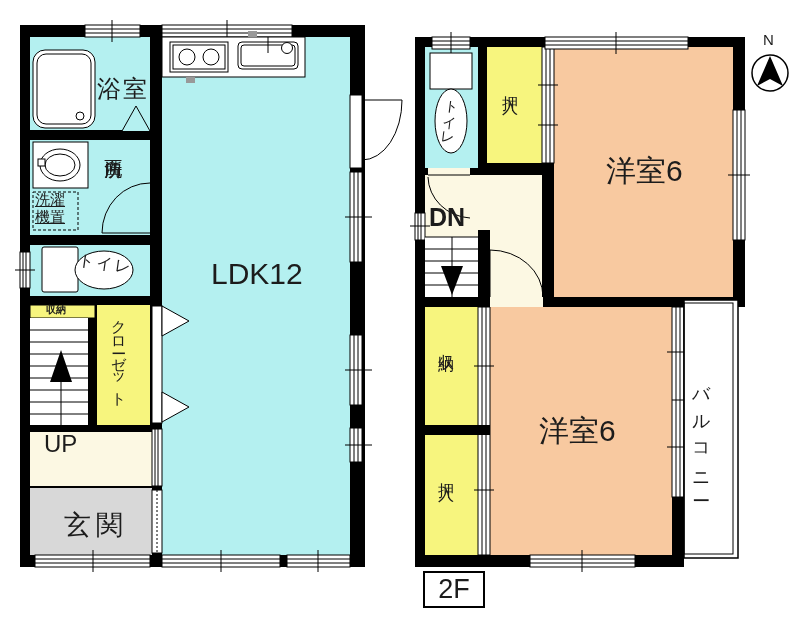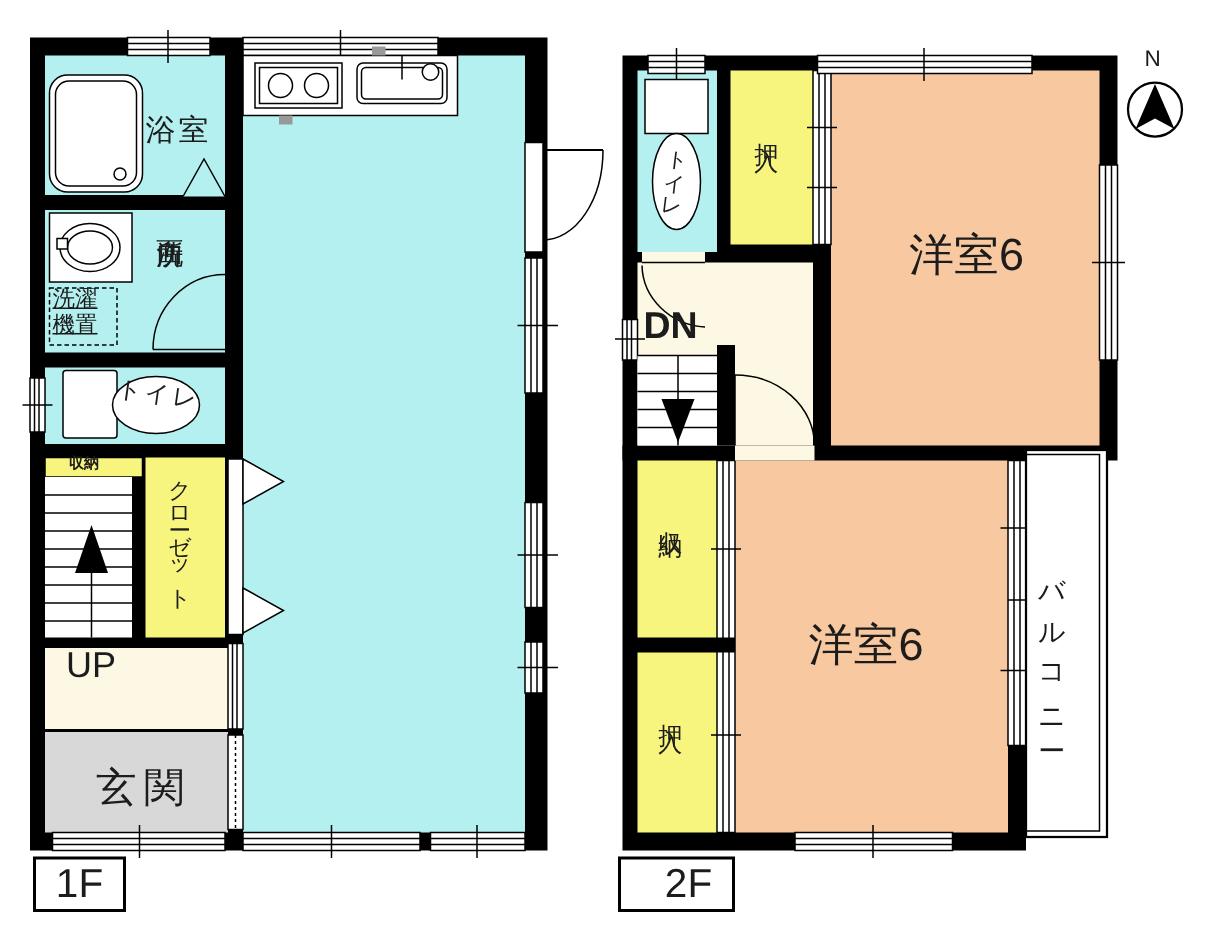--- a/index.html
+++ b/index.html
@@ -271,35 +271,35 @@
         <ellipse cx="451" cy="121" rx="16" ry="32"></ellipse>
       </g>
     </g>
 
     <g>
       <circle cx="770" cy="73" r="18" fill="#fff" stroke="#000" stroke-width="1.5"></circle>
       <polygon points="770,56 757,86 770,79 783,86" fill="#000"></polygon>
     </g>
   </svg>
 
-  <div class="label" style="left:97px; top:76px; font-size:20px; letter-spacing:2px;">浴室</div>
+  <div class="label" style="left:97px; top:76px; font-size:24px; letter-spacing:2px;">浴室</div>
   <div class="label v" style="left:103px; top:146px; height:92px; font-size:18px;">洗面所</div>
   <div class="label" style="left:35px; top:192px; font-size:15px;text-decoration:underline;">洗濯
 機置</div>
   <div class="label" style="left:78px; top:255px; font-size:16px; letter-spacing:2px; transform:rotate(8deg);">トイレ</div>
   <div class="label" style="left:46px; top:304px; font-size:10px; font-weight:bold;">収納</div>
   <div class="label v" style="left:110px; top:309px; height:114px; font-size:15px; letter-spacing:1px;">クローゼット</div>
   <div class="label" style="left:44px; top:431px; font-size:24px;">UP</div>
   <div class="label" style="left:64px; top:510px; font-size:27px; letter-spacing:5px;">玄関</div>
-  <div class="tag" style="left:22px; top:571px; width:58px; height:33px;">1F</div>
+  <div class="label" style="left:211px; top:257px; font-size:30px;">LDK12</div>
 
   <div class="label v" style="left:441px; top:90px; height:70px; font-size:14px; transform:rotate(7deg);">トイレ</div>
   <div class="label v" style="left:501px; top:83px; height:62px; font-size:16px; letter-spacing:3px;">押入</div>
   <div class="label" style="left:606px; top:154px; font-size:30px;">洋室6</div>
   <div class="label" style="left:429px; top:203px; font-size:25px;font-weight:bold;">DN</div>
   <div class="label v" style="left:437px; top:341px; height:60px; font-size:16px; letter-spacing:3px;">収納</div>
   <div class="label v" style="left:437px; top:470px; height:60px; font-size:16px; letter-spacing:3px;">押入</div>
   <div class="label" style="left:539px; top:414px; font-size:30px;">洋室6</div>
   <div class="label v-mixed" style="left:691px; top:373px; height:186px; font-size:18px; letter-spacing:9px;">バルコニー</div>
-  <div class="tag" style="left:412px; top:571px; width:58px; height:33px;padding-left:16px;">2F</div>
+  <div class="tag" style="left:423px; top:571px; width:58px; height:33px;">2F</div>
 
   <div class="label" style="left:763px; top:32px; font-size:15px;">N</div>
 </div>
 
 </body></html>

